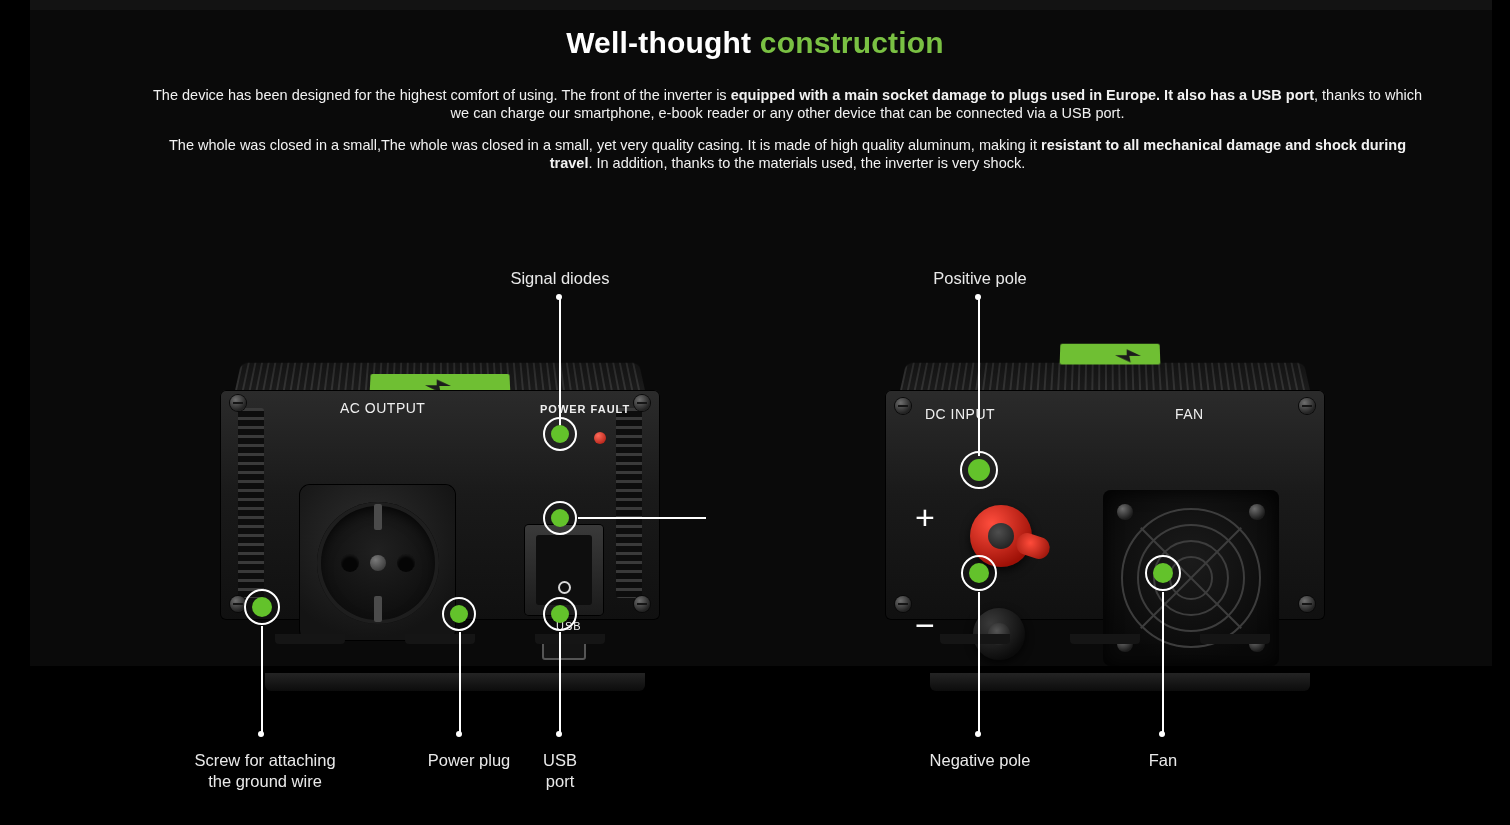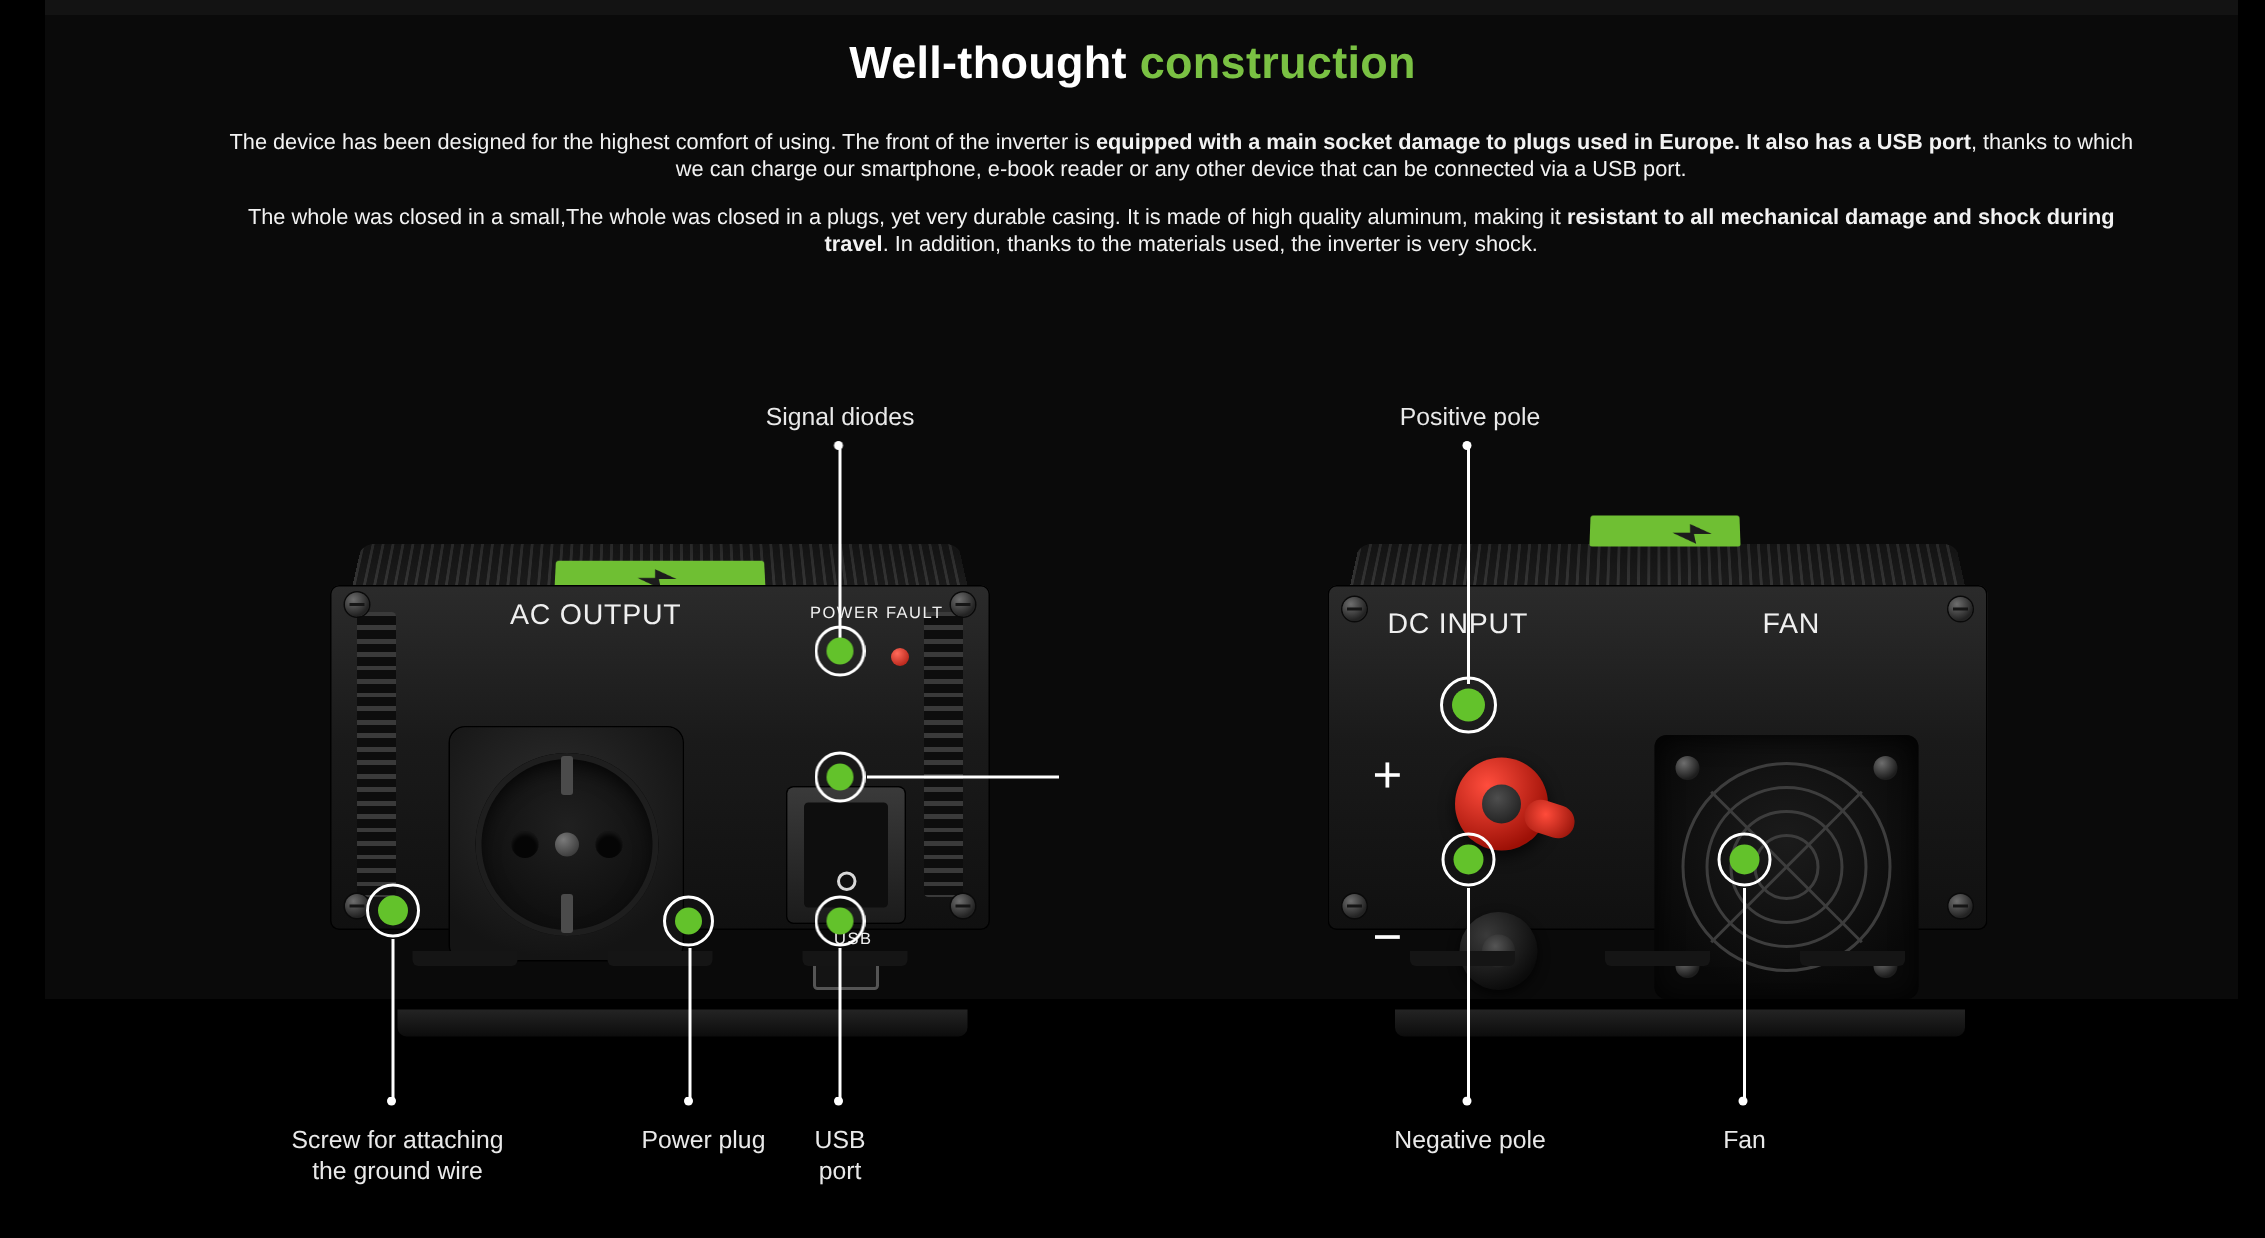--- a/index.html
+++ b/index.html
@@ -190,21 +190,21 @@
   .screw::after {
     content: "";
     position: absolute;
     left: 3px; top: 7px;
     width: 10px; height: 2px;
     background: #151515;
   }
   .panel-label {
     position: absolute;
     color: #efefef;
-    font-size: 19px;
+    font-size: 14px;
     letter-spacing: 0.5px;
   }
   .panel-label.small { font-size: 11px; letter-spacing: 1px; }
   .socket-outer {
     position: absolute;
     left: 80px; top: 95px;
     width: 155px; height: 155px;
     background: radial-gradient(circle at 45% 35%, #2e2e2e, #141414 75%);
     border-radius: 10px;
     box-shadow: 0 0 0 1px #000;
@@ -396,42 +396,42 @@
 
   <div class="title">
     <span>Well-thought </span><span class="accent">construction</span>
   </div>
 
   <div class="paragraphs">
     <p>
       <span>The device has been designed for the highest comfort of using. The front of the inverter is </span><span class="b">equipped with a main socket damage to plugs used in Europe. It also has a USB port</span><span>, thanks to which we can charge our smartphone, e-book reader or any other device that can be connected via a USB port.</span>
     </p>
     <p class="p-gap">
-      <span>The whole was closed in a small,The whole was closed in a plugs, yet very durable casing. It is made of high quality aluminum, making it </span><span class="b">resistant to all mechanical damage and shock during travel</span><span>. In addition, thanks to the materials used, the inverter is very shock.</span>
+      <span>The whole was closed in a small,The whole was closed in a small, yet very quality casing. It is made of high quality aluminum, making it </span><span class="b">resistant to all mechanical damage and shock during travel</span><span>. In addition, thanks to the materials used, the inverter is very shock.</span>
     </p>
   </div>
 
   <div class="diagram">
 
     <div class="unit front-unit">
       <div class="body-top">
         <div class="fins"></div>
       </div>
       <div class="green-tag"></div>
       <div class="body-main">
         <div class="side-vent vent-left"></div>
         <div class="side-vent vent-right"></div>
 
         <div class="screw" style="left:10px; top:5px;"></div>
         <div class="screw" style="right:10px; top:5px;"></div>
         <div class="screw" style="left:10px; bottom:8px;"></div>
         <div class="screw" style="right:10px; bottom:8px;"></div>
 
         <div class="panel-label" style="left:120px; top:10px;">AC OUTPUT</div>
-        <div class="panel-label small" style="left:320px; top:13px;">POWER FAULT</div>
+        <div class="panel-label small" style="left:320px; top:13px;font-weight:bold;">POWER FAULT</div>
         <div class="panel-label small" style="left:336px; top:230px;">USB</div>
 
         <div class="socket-outer">
           <div class="socket-ring">
             <div class="socket-hole l"></div>
             <div class="socket-hole r"></div>
             <div class="socket-clip t"></div>
             <div class="socket-clip b"></div>
             <div class="socket-center"></div>
           </div>

